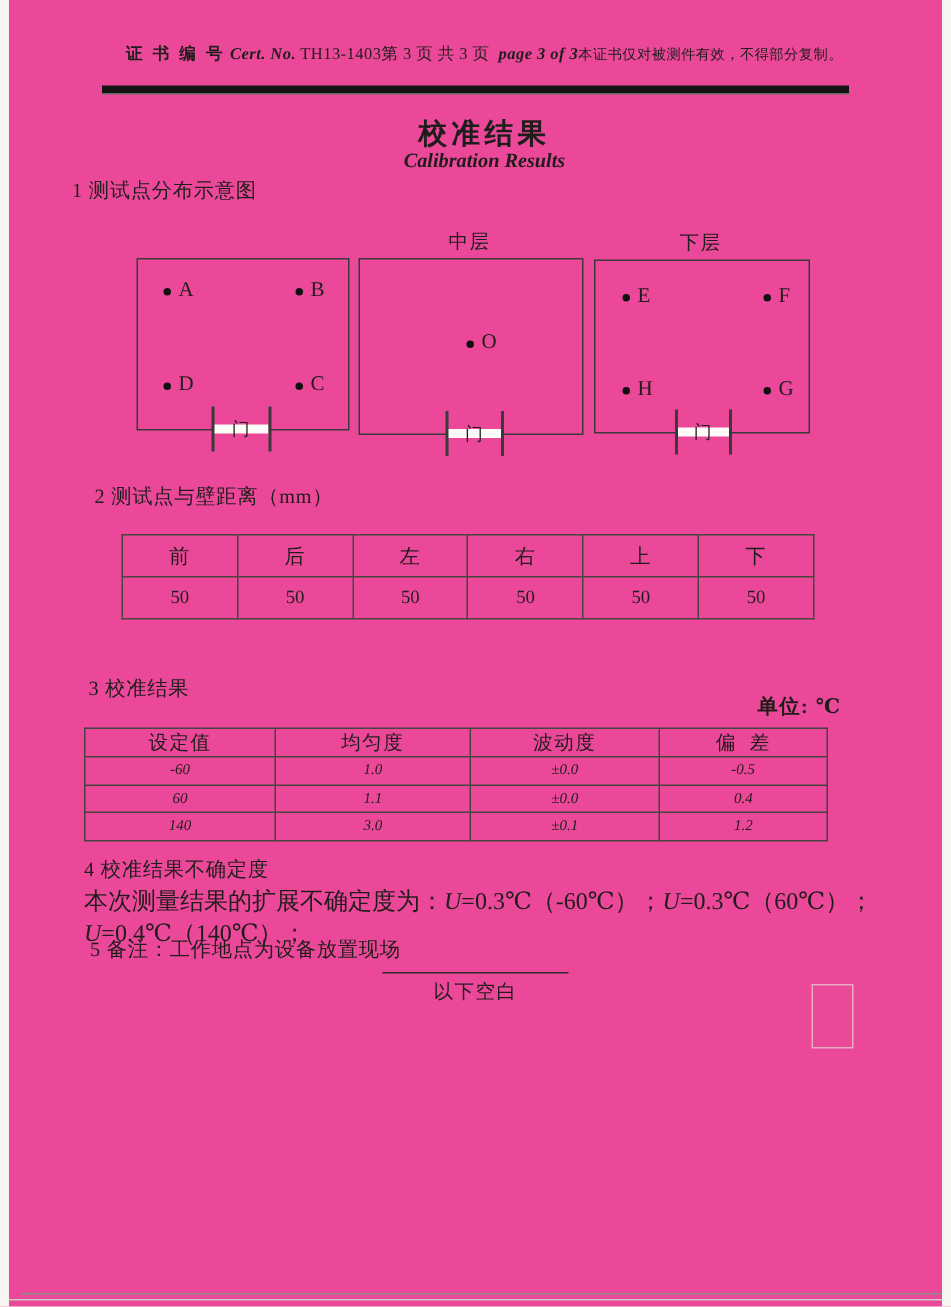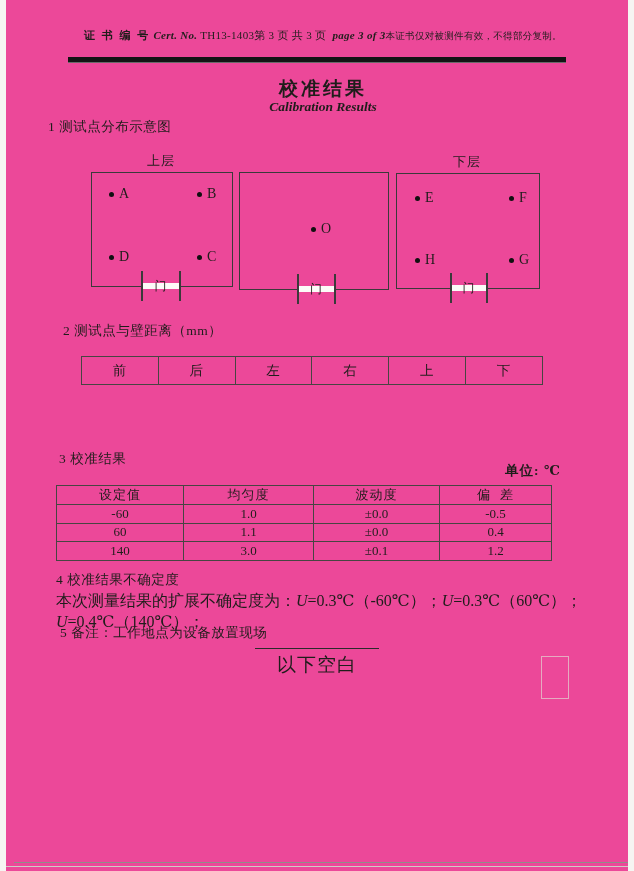--- a/index.html
+++ b/index.html
@@ -31,28 +31,28 @@
   .tick{position:absolute;width:1.6px;height:30px;background:#3a3a3a;bottom:-15px;}
   .door-label{position:absolute;bottom:-9px;text-align:center;font-size:12px;}
   
   table{border-collapse:collapse;table-layout:fixed;}
   td,th{border:1.5px solid #474542;text-align:center;font-weight:normal;padding:0;}
   .t2{width:462px;}
   .t2 th{height:27px;font-size:13.5px;letter-spacing:1px;}
   .t2 td{height:27px;font-size:12.5px;}
   .t3{width:495px;}
   .t3 th{height:18px;font-size:13px;letter-spacing:1px;font-family:Liberation Mono, monospace;}
-  .t3 td{height:17.5px;font-size:13px;}
+  .t3 td{height:17.5px;font-size:10px;font-style:italic;}
   .unit{font-weight:bold;font-size:13.5px;letter-spacing:1px;}
   
   .body-line{font-size:16px;}
   .body-line .usym{font-style:italic;}
   
   .endline{height:1px;background:#2b2b2b;}
-  .endnote{font-size:19px;letter-spacing:1px;}
+  .endnote{font-size:13px;letter-spacing:1px;}
   
   .ghost{border:1px solid #e3d6d0;opacity:.7;}
   .bline1{height:1px;background:#8f8d89;}
   .bline2{height:1px;background:#cfccc5;}
 </style>
 </head>
 <body>
 
 <div class="page">
 
@@ -63,21 +63,20 @@
     &nbsp;<span class="it">page 3 of 3</span><span class="notice">本证书仅对被测件有效，不得部分复制。</span>
   </div>
   <div class="abs hdr-rule"></div>
 
   <div class="abs subtitle">Calibration Results</div>
   <div class="abs title">校准结果</div>
 
   <div class="abs sec" style="left:42px;top:118px;">1  测试点分布示意图</div>
 
   <div class="abs" style="left:85px;top:172px;width:140px;height:113px;">
-    <div class="dbox-label">上层</div>
     <div class="dframe" style="left:0;top:0;width:140px;height:113px;">
       <span class="pt" style="left:17px;top:13px;">
           <i class="dot"></i>
           <b>A</b>
         </span>
       <span class="pt" style="left:105px;top:13px;">
           <i class="dot"></i>
           <b>B</b>
         </span>
       <span class="pt" style="left:17px;top:76px;">
@@ -89,20 +88,21 @@
           <b>C</b>
         </span>
       <span class="door-mask" style="left:50px;width:37px;"></span>
       <span class="tick" style="left:49px;"></span>
       <span class="tick" style="left:87px;"></span>
       <span class="door-label" style="left:50px;width:37px;">门</span>
     </div>
   </div>
 
   <div class="abs" style="left:233px;top:172px;width:148px;height:116px;">
+    <div class="dbox-label">中层</div>
     <div class="dframe" style="left:0;top:0;width:148px;height:116px;">
       <span class="pt" style="left:71px;top:48px;">
           <i class="dot"></i>
           <b>O</b>
         </span>
       <span class="door-mask" style="left:58px;width:36px;"></span>
       <span class="tick" style="left:57px;"></span>
       <span class="tick" style="left:94px;"></span>
       <span class="door-label" style="left:58px;width:36px;">门</span>
     </div>
@@ -137,20 +137,28 @@
   <div class="abs sec" style="left:57px;top:322px;">2  测试点与壁距离（mm）</div>
   <table class="abs t2" style="left:75px;top:356px;">
     <tbody>
         <tr>
       <th>前</th>
       <th>后</th>
       <th>左</th>
       <th>右</th>
       <th>上</th>
       <th>下</th>
+    </tr>
+    <tr>
+      <td>50</td>
+      <td>50</td>
+      <td>50</td>
+      <td>50</td>
+      <td>50</td>
+      <td>50</td>
     </tr>
   </tbody>
     </table>
 
   <div class="abs sec" style="left:53px;top:450px;">3  校准结果</div>
   <div class="abs unit" style="left:345px;top:462px;width:210px;text-align:right;">单位:  ℃</div>
   <table class="abs t3" style="left:50px;top:485px;">
     <colgroup>
       <col style="width:127px">
         <col style="width:130px">

